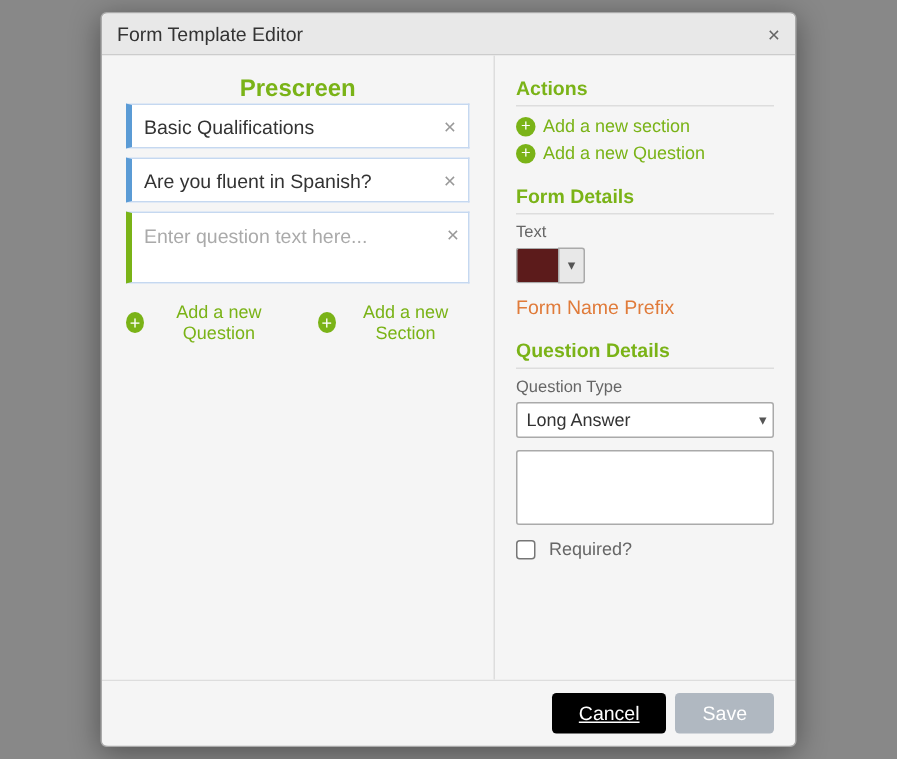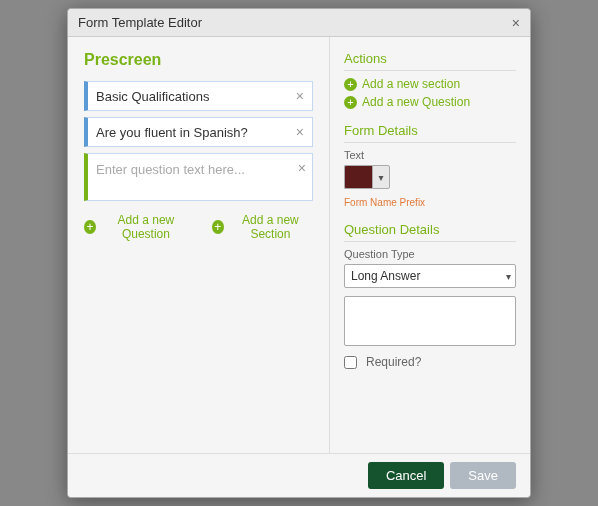--- a/index.html
+++ b/index.html
@@ -56,21 +56,21 @@
       border-right: 1px solid #ddd;
     }
     .right-panel {
       width: 200px;
       padding: 14px 14px;
     }
     .section-title {
       color: #7ab317;
       font-size: 16px;
       font-weight: bold;
-      margin-bottom: 12px;
+      text-align: center;
     }
     .form-item {
       background: #fff;
       border: 1px solid #c5d8f0;
       border-left: 4px solid #5b9bd5;
       display: flex;
       align-items: center;
       margin-bottom: 6px;
       padding: 6px 8px;
       position: relative;
@@ -139,21 +139,21 @@
       display: inline-flex;
       align-items: center;
       justify-content: center;
       font-size: 12px;
       line-height: 1;
     }
     
     .panel-section-title {
       color: #7ab317;
       font-size: 13px;
-      font-weight: normal;
+      font-weight: bold;
       margin-bottom: 6px;
       padding-bottom: 4px;
       border-bottom: 1px solid #ddd;
     }
     .actions-list {
       margin-bottom: 14px;
     }
     .action-item {
       display: flex;
       align-items: center;
@@ -205,21 +205,21 @@
       border-radius: 0 2px 2px 0;
       cursor: pointer;
       display: flex;
       align-items: center;
       justify-content: center;
       font-size: 10px;
       color: #555;
     }
     .form-name-prefix-label {
       color: #e07b3a;
-      font-size: 10px;
+      font-size: 13px;
       margin-top: 4px;
     }
     .question-details-section {
       margin-bottom: 10px;
     }
     .q-detail-label {
       color: #666;
       font-size: 11px;
       margin-bottom: 4px;
     }
@@ -279,27 +279,28 @@
     .dialog-footer {
       display: flex;
       justify-content: flex-end;
       padding: 8px 14px;
       border-top: 1px solid #ddd;
       background: #f5f5f5;
       border-radius: 0 0 4px 4px;
       gap: 6px;
     }
     .btn-cancel {
-      background: #14532d;
+      background: #000000;
       color: #fff;
       border: none;
       padding: 6px 18px;
       border-radius: 3px;
       cursor: pointer;
       font-size: 13px;
+      text-decoration: underline;
     }
     .btn-save {
       background: #b0b8c1;
       color: #fff;
       border: none;
       padding: 6px 18px;
       border-radius: 3px;
       cursor: pointer;
       font-size: 13px;
     }

